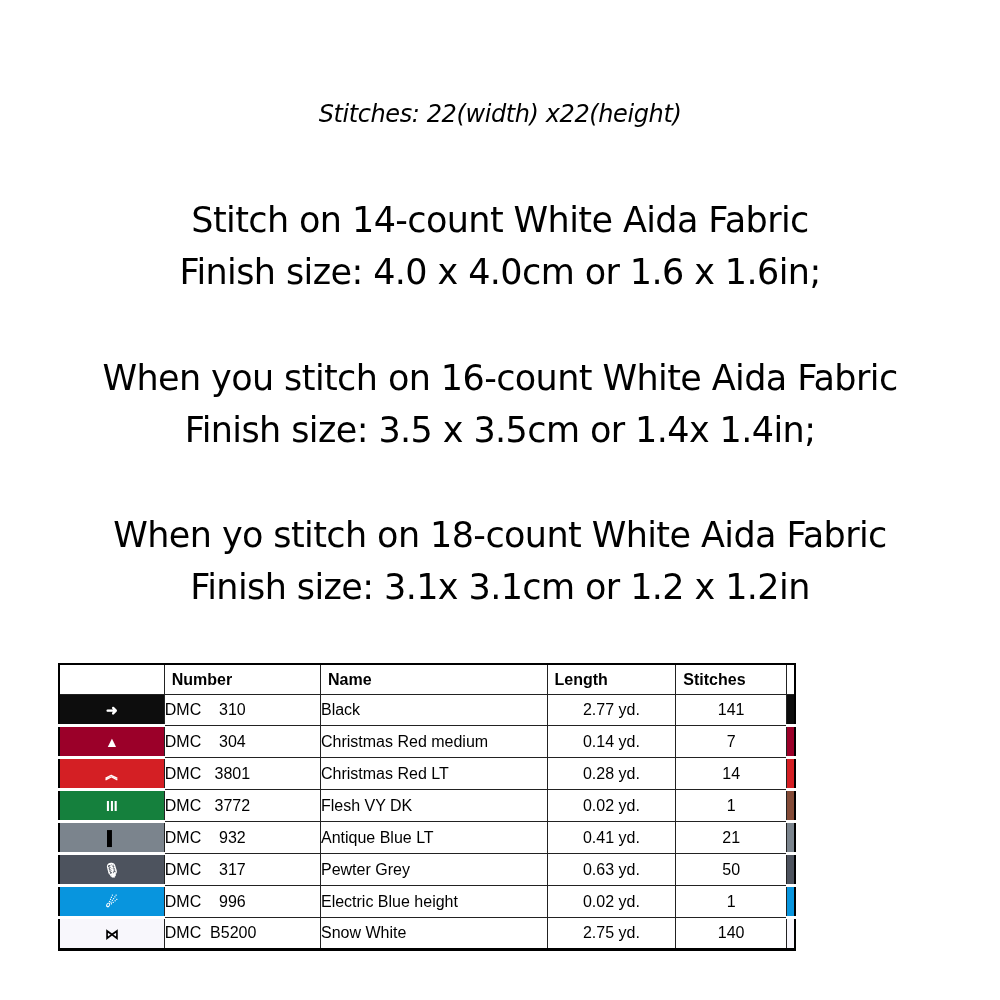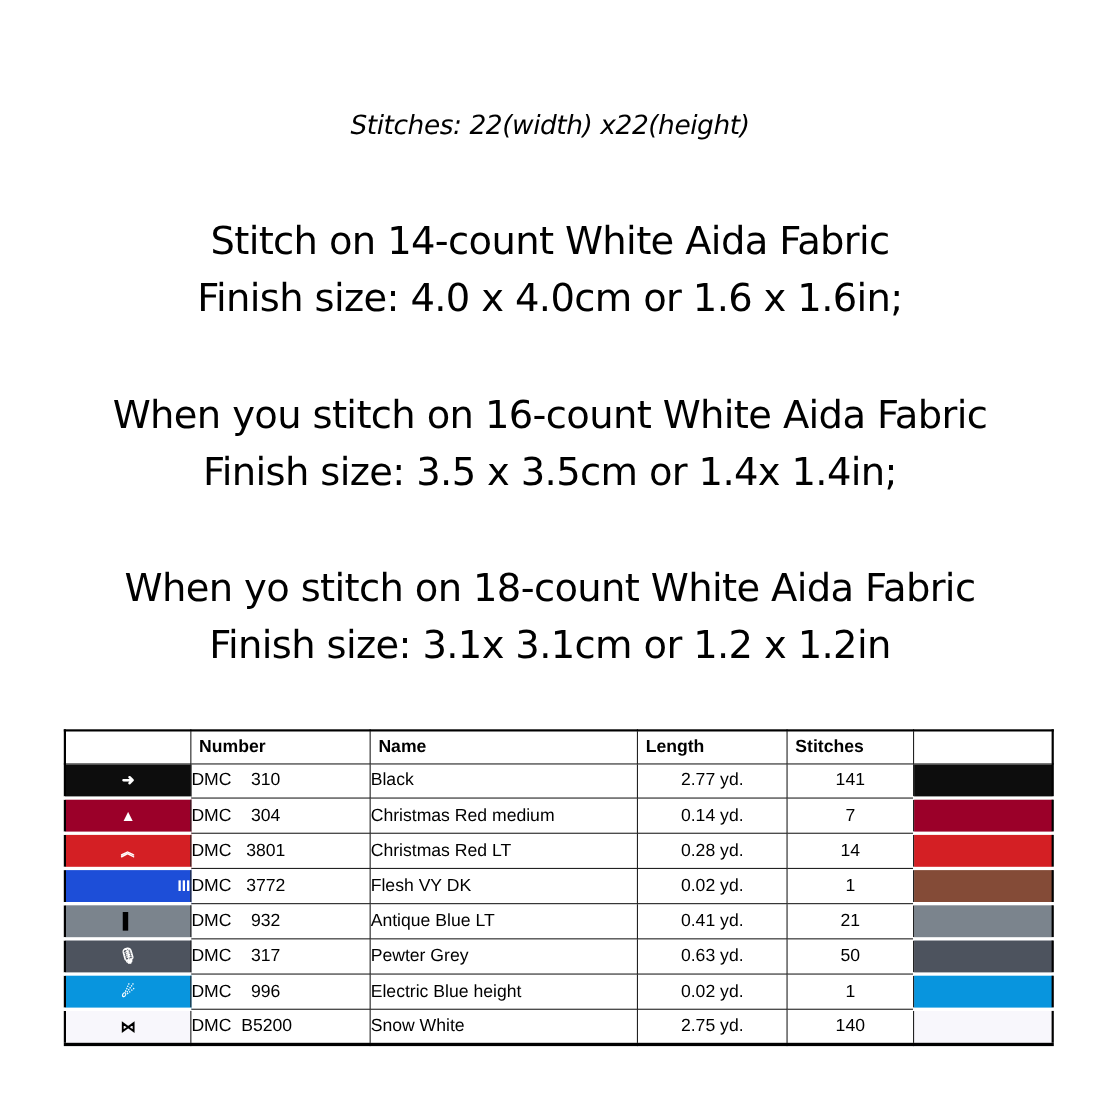--- a/index.html
+++ b/index.html
@@ -8,21 +8,21 @@
     font-family: "DejaVu Sans", sans-serif; color: #000;
     overflow: hidden;
   }
   .line {
     position: absolute; left: 0; width: 1000px; text-align: center;
     font-family: "DejaVu Sans", sans-serif; font-size: 35px; letter-spacing: -0.6px;
     white-space: nowrap; line-height: 32px;
   }
   .title { font-style: italic; font-size: 24px; letter-spacing: -0.4px; }
   table.key {
-    position: absolute; left: 58px; top: 663px; width: 900px;
+    position: absolute; left: 58px; top: 663px; width: 738px;
     border-collapse: collapse;
     font-family: "Liberation Sans", sans-serif; font-size: 16px;
     border-top: 2px solid #000; border-left: 2px solid #000; border-right: 2px solid #000;
     border-bottom: 3px solid #000;
   }
   table.key td, table.key th {
     border: 1.5px solid #222; height: 29px; padding: 0; vertical-align: middle;
   }
   table.key th { text-align: left; font-weight: bold; padding-left: 7px; }
   .c-sym { width: 106px; }
@@ -81,21 +81,21 @@
   </tr>
       <tr>
     <td class="sym" style="background: rgb(212, 31, 36);"><span class="ico" style="color: rgb(255, 255, 255);">︽</span></td>
     <td class="num">DMC   3801</td>
     <td class="name">Christmas Red LT</td>
     <td class="len">0.28 yd.</td>
     <td class="st">14</td>
     <td class="swatch" style="background: rgb(212, 31, 36);"></td>
   </tr>
       <tr>
-    <td class="sym" style="background: #1d4ed8; text-align: right;"><span class="ico" style="color: rgb(255, 255, 255);">III</span></td>
+    <td class="sym" style="background: #15803d;"><span class="ico" style="color: rgb(255, 255, 255);">III</span></td>
     <td class="num">DMC   3772</td>
     <td class="name">Flesh VY DK</td>
     <td class="len">0.02 yd.</td>
     <td class="st">1</td>
     <td class="swatch" style="background: rgb(132, 75, 55);"></td>
   </tr>
       <tr>
     <td class="sym" style="background: rgb(123, 132, 141);"><span class="ico" style="color: rgb(0, 0, 0);">▌</span></td>
     <td class="num">DMC    932</td>
     <td class="name">Antique Blue LT</td>

